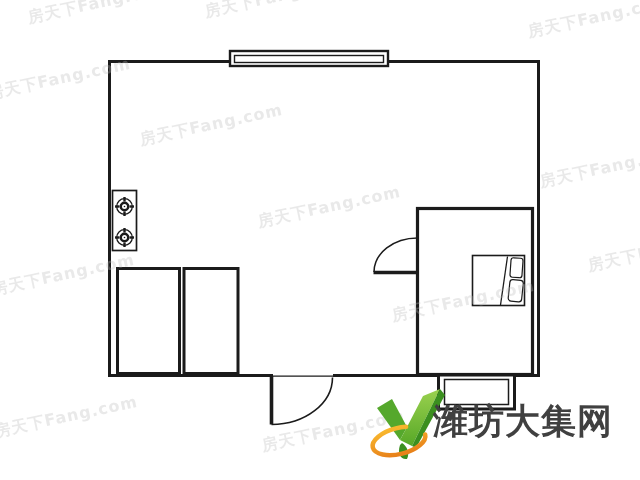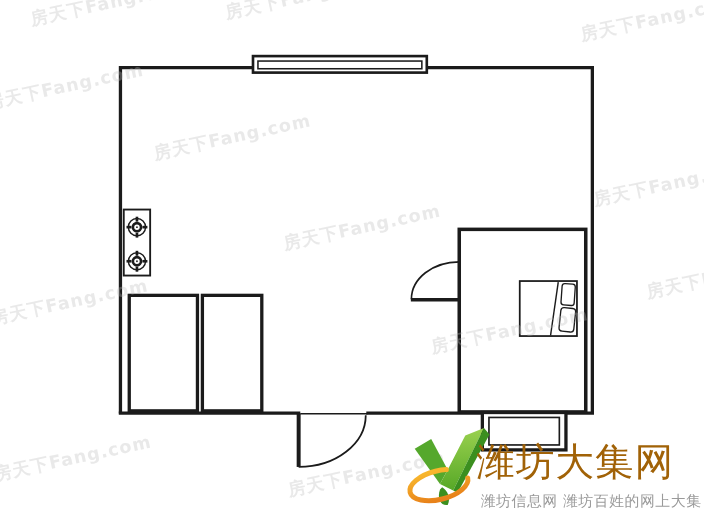--- a/index.html
+++ b/index.html
@@ -10,21 +10,21 @@
   .plan{position:absolute;left:0;top:0;z-index:1;}
   .watermarks{position:absolute;left:0;top:0;width:100%;height:100%;z-index:2;pointer-events:none;}
   .wm{
     position:absolute;font-weight:bold;white-space:nowrap;
     letter-spacing:1px;transform-origin:left center;user-select:none;
   }
   .logo{position:absolute;left:0;top:0;width:100%;height:100%;z-index:3;}
   .logo-mark{position:absolute;left:368px;top:386px;}
   .logo-title{
     position:absolute;left:433px;top:403px;
-    font-size:35px;font-weight:normal;color:#a16207;letter-spacing:1px;line-height:1.05;
+    font-size:35px;font-weight:bold;color:#404040;letter-spacing:1px;line-height:1.05;
     white-space:nowrap;
   }
   .logo-subtitle{
     position:absolute;left:437px;top:447px;
     font-size:13.5px;color:#9a9a9a;letter-spacing:0.5px;white-space:nowrap;
   }
 </style>
 </head>
 <body>
 
@@ -128,16 +128,15 @@
 
       <path d="M32 59 C29 68 33 74 39 73 C42 67 39 60 34 57 Z" fill="#3b8f1f"></path>
 
       <path d="M9 22 L24 13 L39 41 L32 54 Z" fill="#55a82c"></path>
       <path d="M32 54 L39 41 L55 10 L72 3 L44 60 Z" fill="url(#vg)"></path>
       <path d="M72 3 L77 9 L48 62 L44 60 Z" fill="#3b8f1f"></path>
 
       <ellipse cx="31" cy="55" rx="27" ry="13" fill="none" stroke="url(#og)" stroke-width="4.5" stroke-linecap="round" stroke-dasharray="107 23" transform="rotate(-14 31 55)"></ellipse>
     </svg>
     <div class="logo-title">潍坊大集网</div>
-    <div class="logo-subtitle">潍坊信息网 潍坊百姓的网上大集</div>
   </div>
 
 </div>
 
 </body></html>

